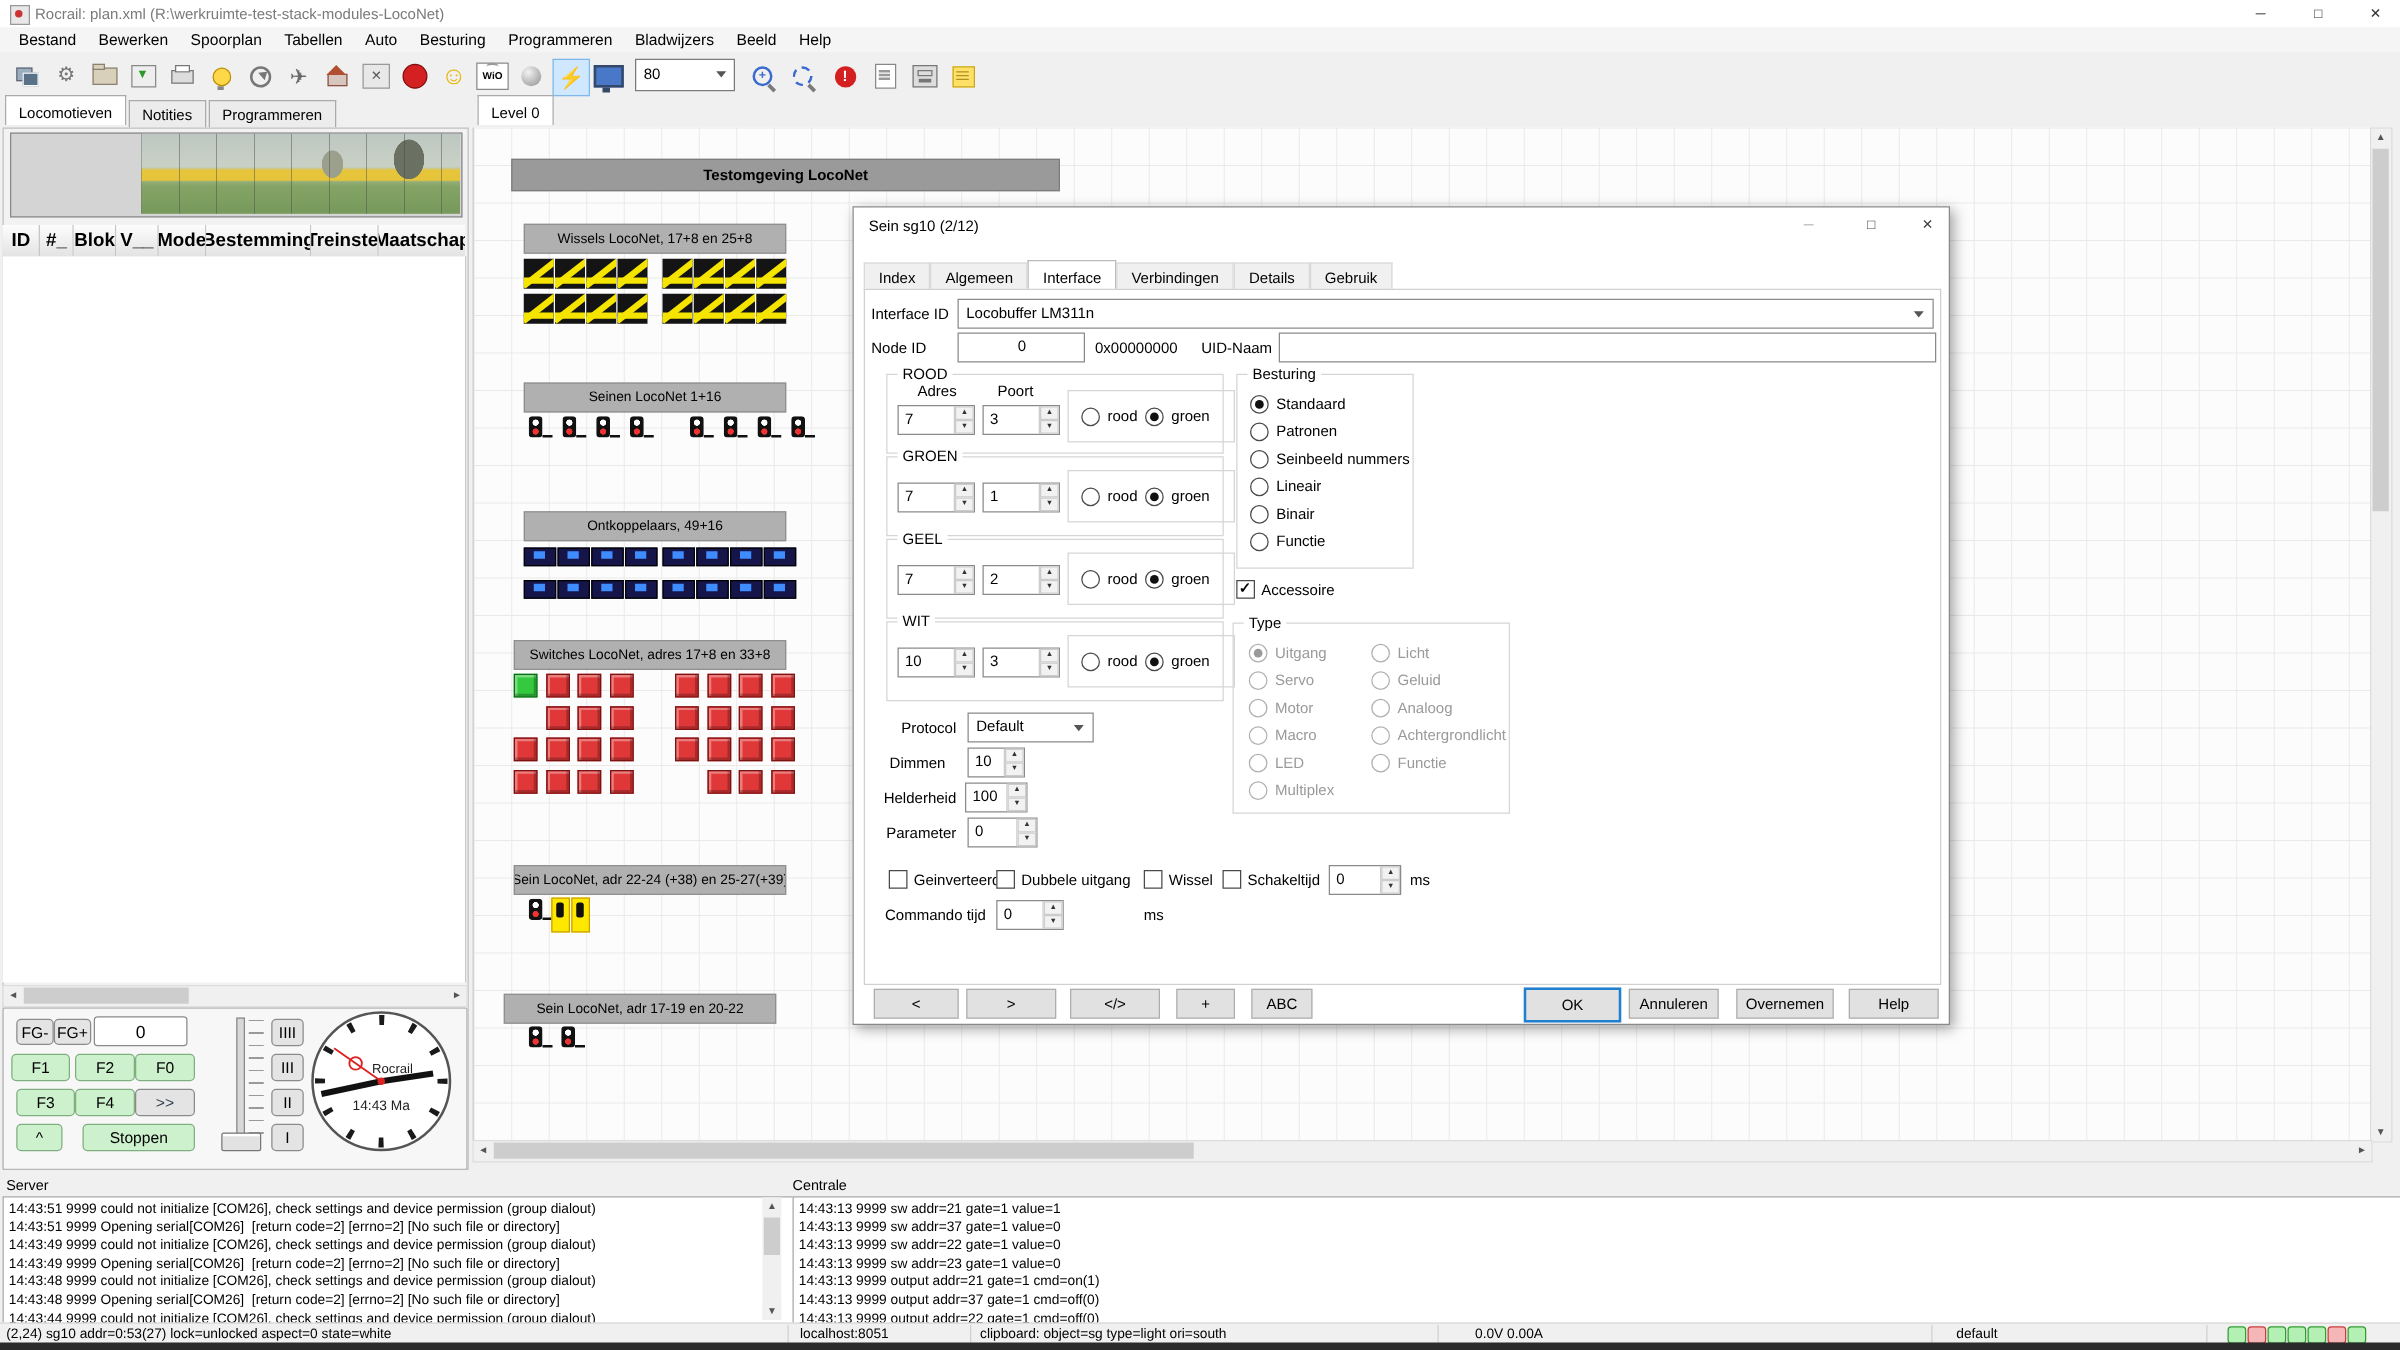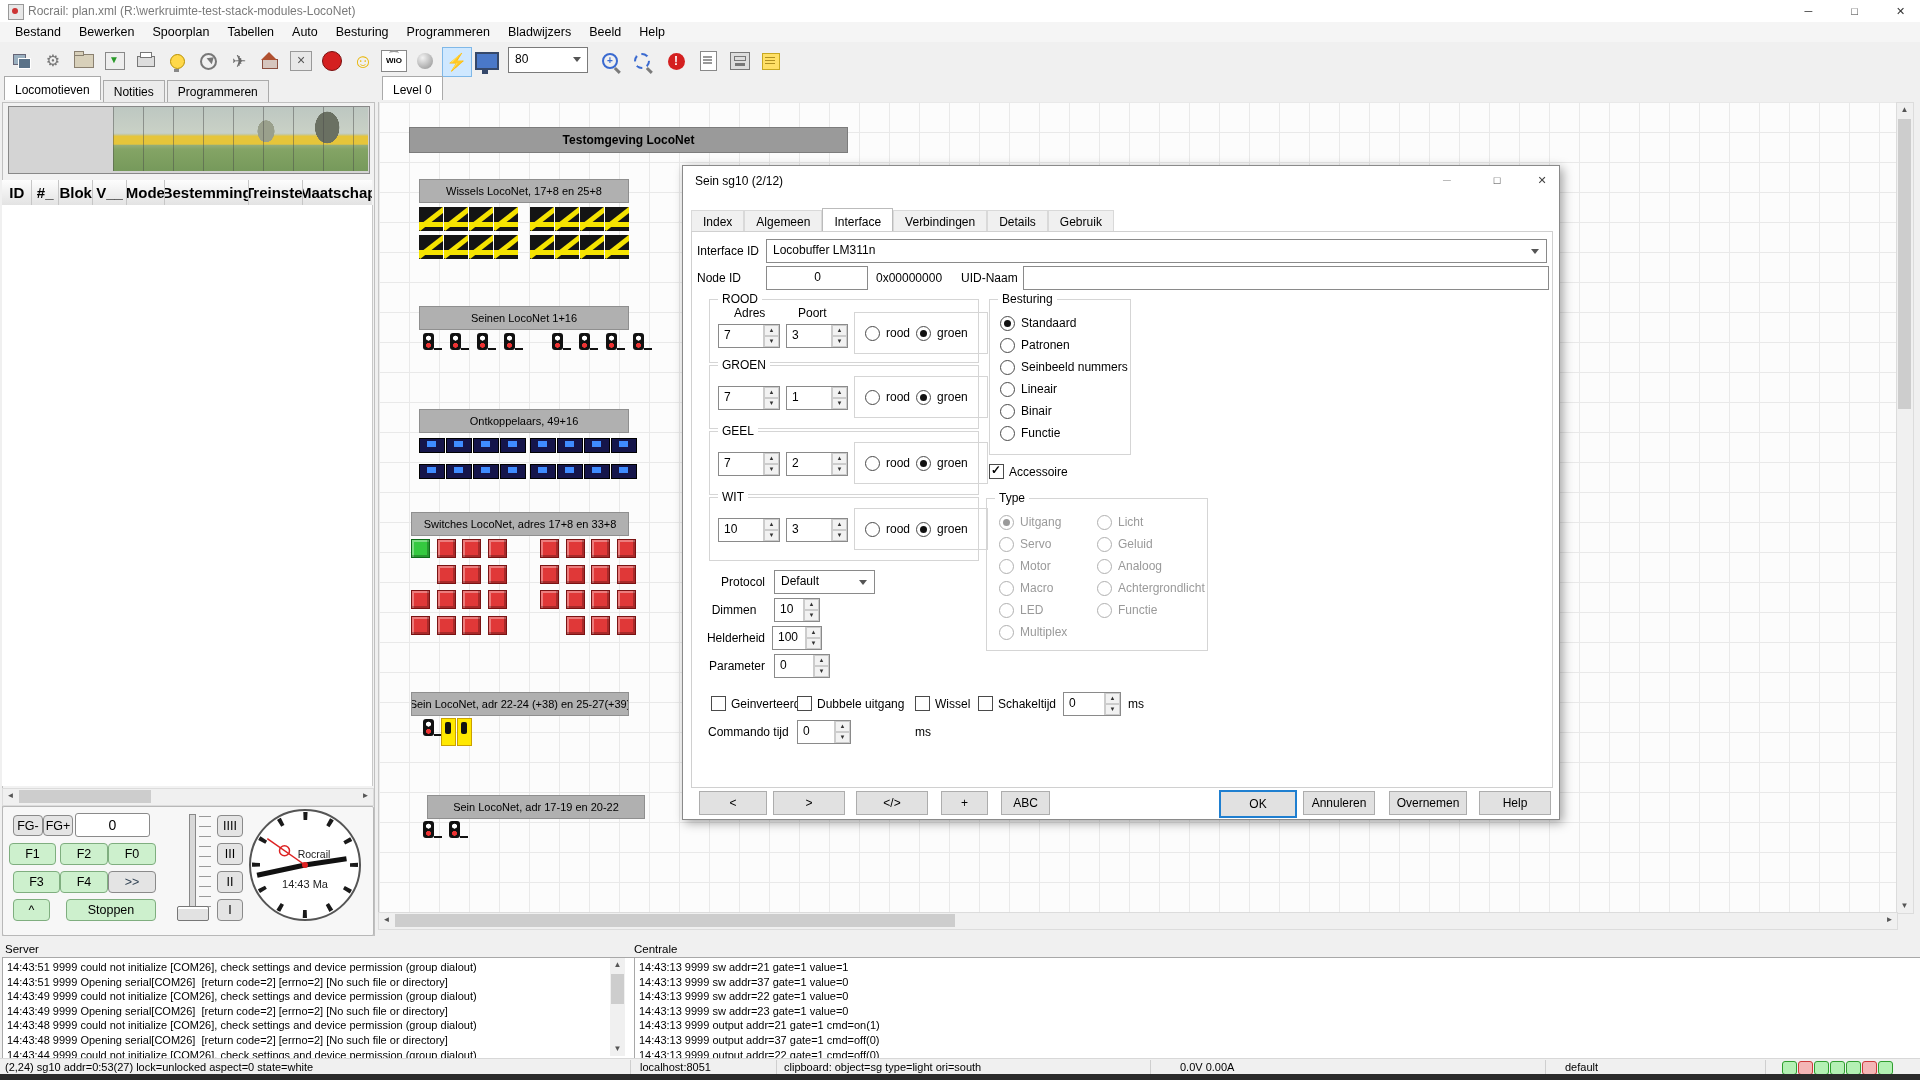--- a/index.html
+++ b/index.html
@@ -420,21 +420,21 @@
 
     <div class="plabel" style="left:32px;top:590px;width:216px;height:22px">Sein LocoNet, adr 22-24 (+38) en 25-27(+39)</div>
     <div class="tilerow" style="left:40px;top:616px">
         <div class="sig"></div>
       </div>
     <div class="tilerow" style="left:62px;top:616px">
         <div class="ytile"></div>
         <div class="ytile"></div>
       </div>
 
-    <div class="plabel" style="left:48px;top:693px;width:216px;height:22px">Sein LocoNet, adr 17-19 en 20-22</div>
+    <div class="plabel" style="left:24px;top:693px;width:216px;height:22px">Sein LocoNet, adr 17-19 en 20-22</div>
     <div class="tilerow" style="left:40px;top:718px">
         <div class="sig"></div>
       </div>
     <div class="tilerow" style="left:66px;top:718px">
         <div class="sig"></div>
       </div>
   </div>
 
   <div class="sbar" style="left:1896px;top:102px;width:16px;height:810px">
     <span class="sarrow" style="left:0;top:0">▲</span>

